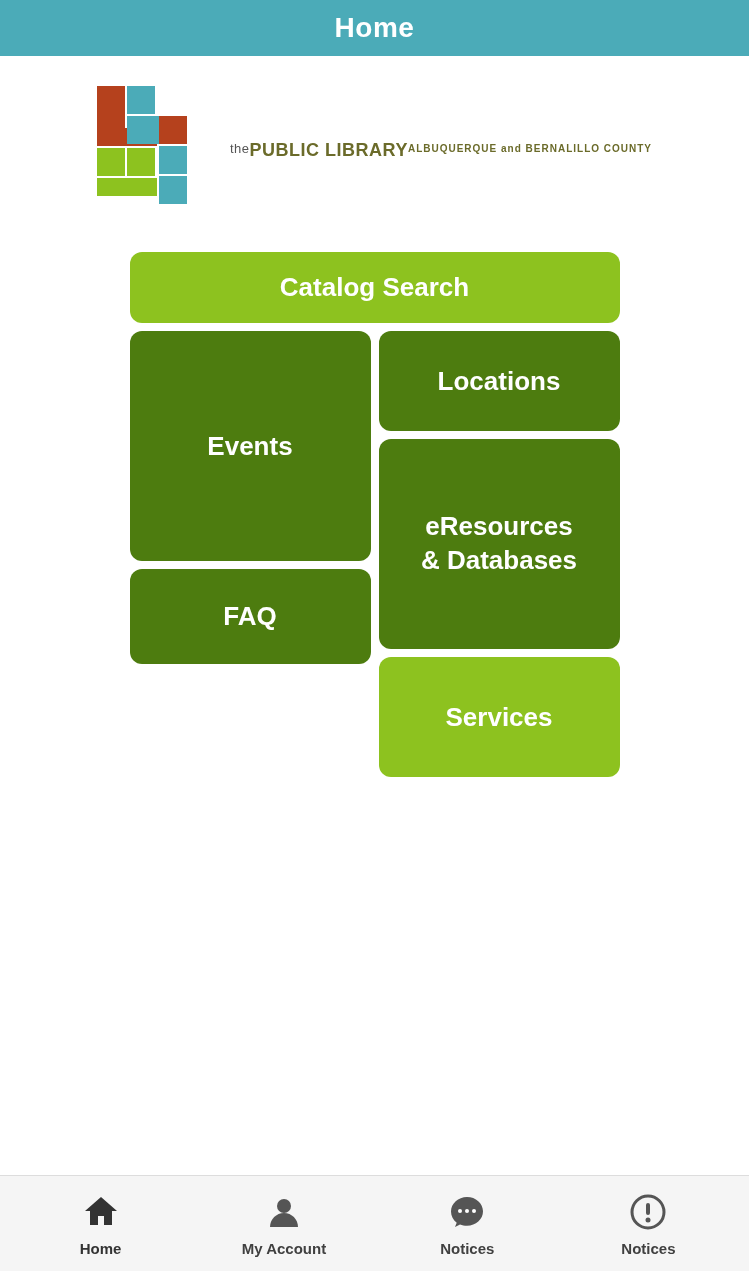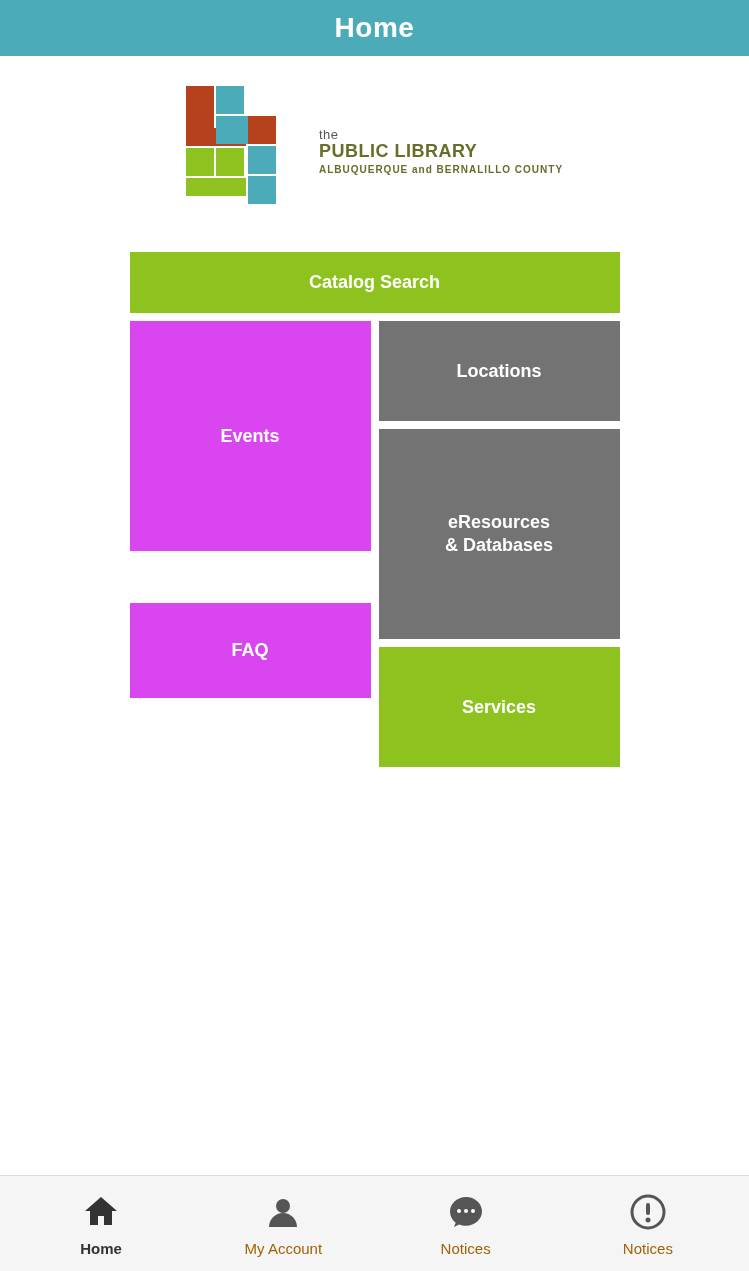--- a/index.html
+++ b/index.html
@@ -47,21 +47,21 @@
 
     .logo-graphic {
       width: 115px;
       height: 130px;
       margin-right: 18px;
       flex-shrink: 0;
     }
 
     .logo-text {
       display: flex;
-      flex-direction: column;
+      flex-direction: row;
       justify-content: center;
     }
     .logo-text-line1 {
       font-size: 13px;
       color: #555;
       font-weight: 400;
       letter-spacing: 0.5px;
     }
     .logo-text-line2 {
       font-size: 18px;
@@ -102,40 +102,40 @@
     .row-grid {
       display: grid;
       grid-template-columns: 1fr 1fr;
       gap: 8px;
     }
 
     .btn {
       display: flex;
       align-items: center;
       justify-content: center;
-      border-radius: 0;
+      border-radius: 12px;
       cursor: pointer;
-      font-size: 18px;
+      font-size: 26px;
       font-weight: 600;
       color: #ffffff;
       text-align: center;
       padding: 20px 21px;
     }
 
-    .btn-teal { background: #d946ef; }
-    .btn-rust { background: #737373; }
+    .btn-teal { background: #4d7c0f; }
+    .btn-rust { background: #4d7c0f; }
     .btn-green { background: #8DC21F; }
 
     .btn-events { min-height: 230px; align-items: center; }
     .btn-locations { min-height: 100px; }
     .btn-services { min-height: 120px; }
     .btn-nextreads { min-height: 95px; }
     .btn-downloads { min-height: 95px; }
     .btn-eresources { min-height: 210px; line-height: 1.3; }
-    .btn-faq { min-height: 95px; margin-top: 44px; }
+    .btn-faq { min-height: 95px; }
 
     .right-col {
       display: flex;
       flex-direction: column;
       gap: 8px;
     }
 
     .left-col {
       display: flex;
       flex-direction: column;
@@ -166,22 +166,22 @@
     .nav-icon {
       width: 44px;
       height: 44px;
       display: flex;
       align-items: center;
       justify-content: center;
     }
 
     .nav-label {
       font-size: 15px;
-      color: #a16207;
-      font-weight: 400;
+      color: #404040;
+      font-weight: 700;
     }
 
     .nav-item.active .nav-label { color: #333; font-weight: 700; }
     .nav-item.active .nav-icon svg { fill: #333; }
 
     
     .logo-dark-red { fill: #B5411D; }
     .logo-teal { fill: #4BABB8; }
     .logo-green { fill: #8DC21F; }
   </style>

